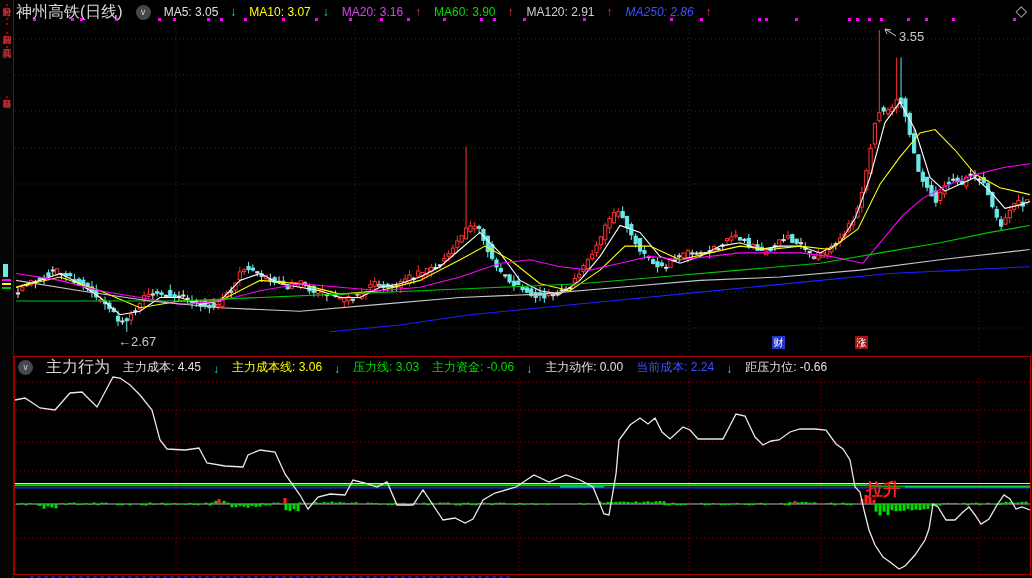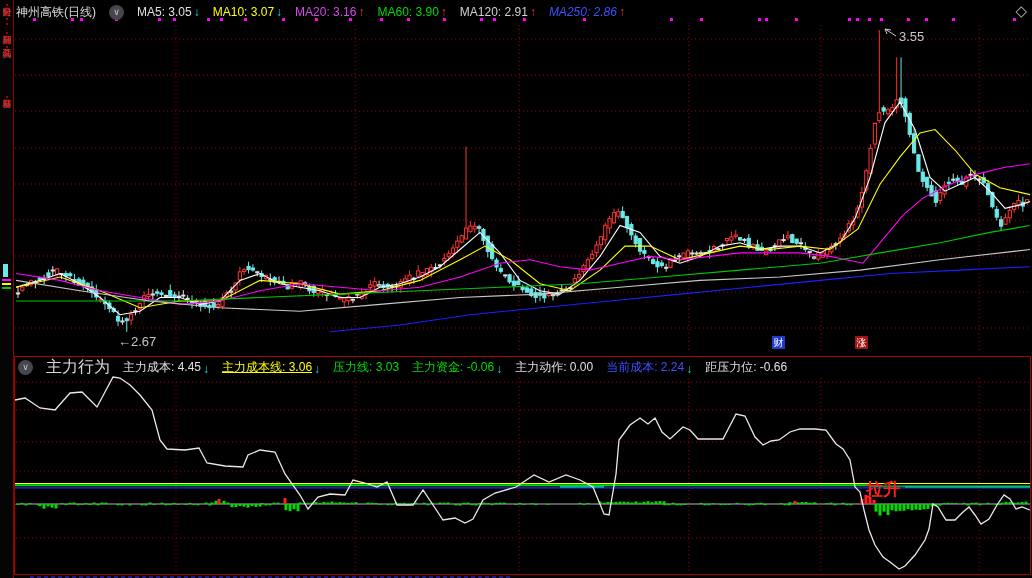--- a/index.html
+++ b/index.html
@@ -17,24 +17,24 @@
   #mini-icon{left:2px;width:9px;height:30px;}
   #mini-icon .b1{position:absolute;left:1px;top:2px;width:5px;height:13px;background:#6be8e8;}
   #mini-icon .b2{position:absolute;left:0;top:17px;width:9px;height:2px;background:#ff00ff;}
   #mini-icon .b3{position:absolute;left:0;top:21px;width:9px;height:2px;background:#ffff00;}
   #mini-icon .b4{position:absolute;left:0;top:25px;width:9px;height:2px;background:#00c800;}
   
   .hdr{left:16px;right:0;height:22px;display:flex;align-items:center;gap:13px;
        font-size:12px;white-space:nowrap;z-index:8;}
   #main-header{top:1px;}
   #sub-header{left:18px;top:358px;height:19px;z-index:8;}
-  .t-title{color:#d8d8d8;font-size:12px;}
+  .t-title{color:#d8d8d8;font-size:16px;}
   .drop-icon{width:15px;height:15px;border-radius:50%;background:#46464e;color:#c8c8c8;
              font-size:9px;line-height:15px;text-align:center;cursor:pointer;flex:0 0 auto;}
-  .leg{display:inline-flex;align-items:flex-end;gap:2px;}
+  .leg{display:inline-flex;align-items:flex-end;gap:12px;}
   .arrow-down{color:#00e8e8;font-weight:bold;font-size:12px;}
   .arrow-up{color:#ff3232;font-weight:bold;font-size:12px;}
   #diamond-icon{right:5px;top:2px;color:#b4b4b4;font-size:15px;z-index:9;cursor:pointer;}
   
   #sub-border{left:14px;top:356px;width:1017px;height:219px;border:1px solid #a80000;box-sizing:border-box;z-index:4;}
   
   .evt-badge{top:336px;width:13px;height:13px;color:#fff;font-size:10px;line-height:13px;
              text-align:center;z-index:7;cursor:pointer;}
   
   #chart-svg{left:0;top:0;z-index:3;}
@@ -881,21 +881,21 @@
 <div id="sub-border" class="abs"></div>
 <div id="sub-header" class="hdr abs">
   <span class="drop-icon">∨</span>
   <span class="t-title" style="font-size:16px">主力行为</span>
   <span id="metric-legend" style="display:inline-flex;gap:13px;">
       <span class="leg">
         <span style="color: rgb(224, 224, 224);">主力成本: 4.45</span>
         <span class="arrow-down">↓</span>
       </span>
       <span class="leg">
-        <span style="color: rgb(255, 255, 0); text-decoration: underline;">主力成本线: 3.06</span>
+        <span style="color: rgb(255, 255, 0);">主力成本线: 3.06</span>
         <span class="arrow-down">↓</span>
       </span>
       <span class="leg">
         <span style="color: rgb(0, 220, 0);">压力线: 3.03</span>
       </span>
       <span class="leg">
         <span style="color: rgb(0, 220, 0);">主力资金: -0.06</span>
         <span class="arrow-down">↓</span>
       </span>
       <span class="leg">

